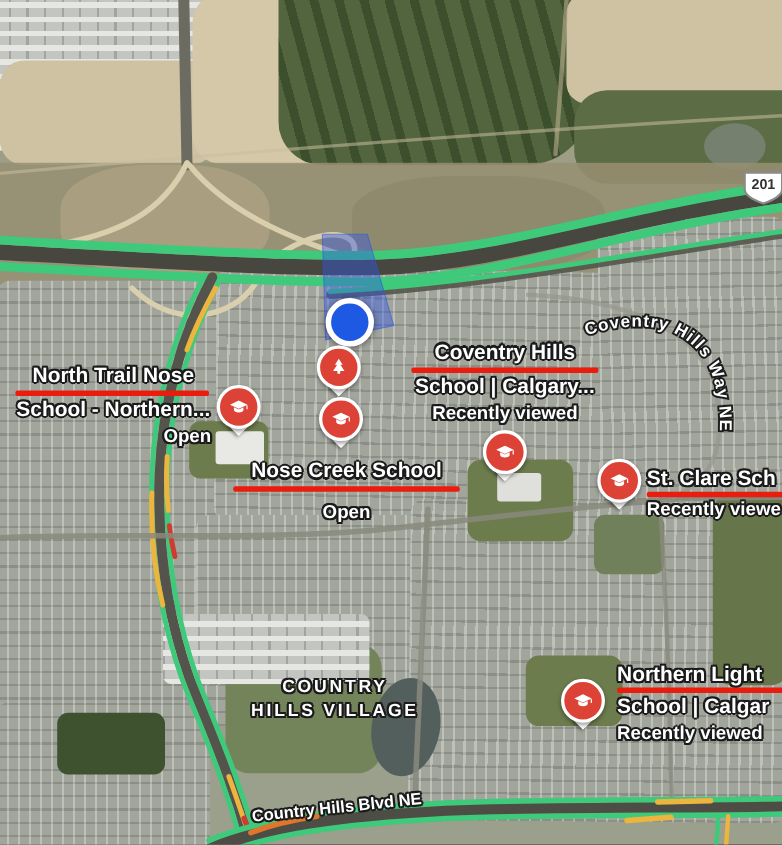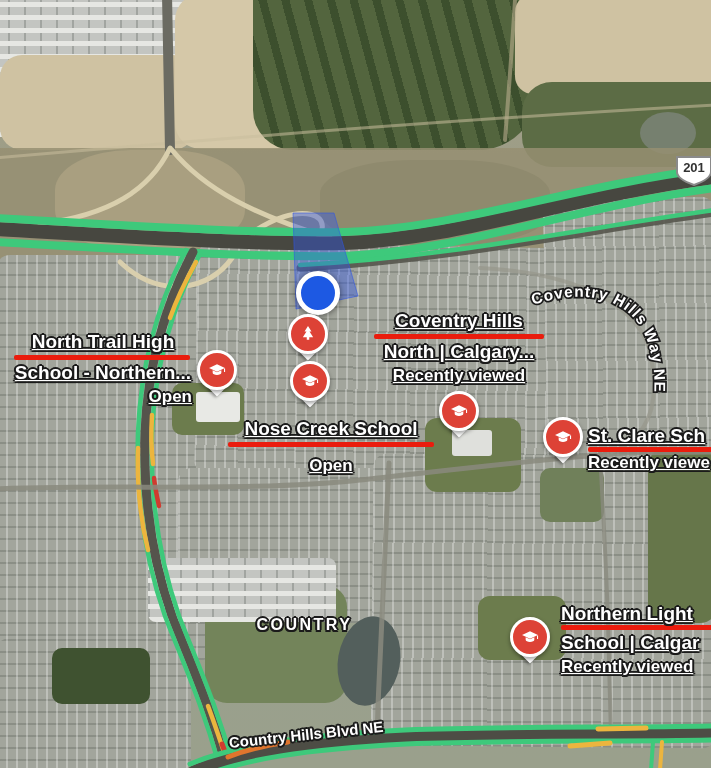--- a/index.html
+++ b/index.html
@@ -27,21 +27,21 @@
     background-image:repeating-linear-gradient(75deg, rgba(18,38,14,.35) 0 8px, rgba(0,0,0,0) 8px 22px);
   }
   svg.layer{position:absolute;left:0;top:0;}
   .roads{z-index:10;}
   .poly{z-index:20;}
   .maptext{
     position:absolute;color:#fff;font-weight:700;z-index:50;
     text-shadow:-1.5px -1.5px 0 #1b1b1b,1.5px -1.5px 0 #1b1b1b,-1.5px 1.5px 0 #1b1b1b,
                  1.5px 1.5px 0 #1b1b1b,0 -2px 0 #1b1b1b,0 2px 0 #1b1b1b,-2px 0 0 #1b1b1b,2px 0 0 #1b1b1b;
   }
-  .place{line-height:21px;font-size:19px;text-decoration:underline;}
+  .place{line-height:21px;font-size:19px;}
   .place .nm{white-space:nowrap;}
   .place .st{font-size:17px;line-height:19px;margin-top:4px;}
   .uline{height:5px;background:#ea1c0d;border-radius:2px;margin:3px 0 2px 0;}
   .center{text-align:center;}
   .area-label{font-size:16px;letter-spacing:2.5px;line-height:22px;text-align:center;}
   .road-label{font-size:15px;white-space:nowrap;}
   .marker{position:absolute;z-index:60;width:40px;height:40px;}
   .marker .tail{position:absolute;left:50%;bottom:-4px;width:12px;height:12px;background:#fff;
     transform:translateX(-50%) rotate(45deg);border-radius:1px;box-shadow:0 2px 3px rgba(0,0,0,.35);}
   .marker .circ{position:relative;z-index:1;width:34px;height:34px;border-radius:50%;
@@ -135,54 +135,55 @@
   <svg class="layer" width="711" height="768" viewBox="0 0 711 768" style="z-index:45">
     <defs>
       <path id="covpath" d="M 533,305 C 585,288 630,296 647,340 C 657,368 656,398 650,425"></path>
     </defs>
     <text font-family="Liberation Sans, sans-serif" font-size="15.5" font-weight="bold" fill="#ffffff" stroke="#1b1b1b" stroke-width="3.5" paint-order="stroke" letter-spacing="1">
       <textPath href="#covpath">Coventry Hills Way NE</textPath>
     </text>
   </svg>
 
   <div class="maptext place center" style="left:8px;top:331px;width:190px;">
-    <div class="nm">North Trail High</div>
+    <div class="nm">North Trail Nose</div>
     <div class="uline" style="width:176px;margin-left:6px;"></div>
     <div class="nm">School - Northern...</div>
     <div class="st" style="text-align:right;padding-right:6px;">Open</div>
   </div>
 
   <div class="maptext place center" style="left:366px;top:310px;width:186px;">
     <div class="nm">Coventry Hills</div>
     <div class="uline" style="width:170px;margin:3px auto 2px auto;"></div>
-    <div class="nm">North | Calgary...</div>
+    <div class="nm">School | Calgary...</div>
     <div class="st">Recently viewed</div>
   </div>
 
-  <div class="maptext place center" style="left:228px;top:418px;width:206px;">
+  <div class="maptext place center" style="left:212px;top:418px;width:206px;">
     <div class="nm">Nose Creek School</div>
     <div class="uline" style="width:206px;"></div>
     <div class="st" style="margin-top:9px;">Open</div>
   </div>
 
   <div class="maptext place" style="left:588px;top:425px;width:128px;">
     <div class="nm">St. Clare Sch</div>
     <div class="uline" style="width:128px;margin:1px 0 1px 0;"></div>
     <div class="st" style="margin-top:0;white-space:nowrap;">Recently viewe</div>
   </div>
 
   <div class="maptext place" style="left:561px;top:603px;width:155px;">
     <div class="nm">Northern Light</div>
     <div class="uline" style="width:152px;margin:1px 0 2px 0;"></div>
     <div class="nm">School | Calgar</div>
     <div class="st">Recently viewed</div>
   </div>
 
   <div class="maptext area-label" style="left:212px;top:614px;width:185px;">
     <div>COUNTRY</div>
+    <div>HILLS VILLAGE</div>
   </div>
 
   <div class="maptext road-label" style="left:229px;top:734px;transform:rotate(-6deg);transform-origin:left center;">Country Hills Blvd NE</div>
 
   <div class="marker" style="left:197px;top:350px;">
     <div class="tail"></div>
     <div class="circ">
       <svg viewBox="0 0 24 24" width="20" height="20" fill="#fff">
           <path d="M12 5 2.5 9.5 12 14 21.5 9.5Z"></path>
           <path d="M6.8 12.2v3.1c0 1.5 2.3 2.7 5.2 2.7s5.2-1.2 5.2-2.7v-3.1L12 14.6Z"></path>

